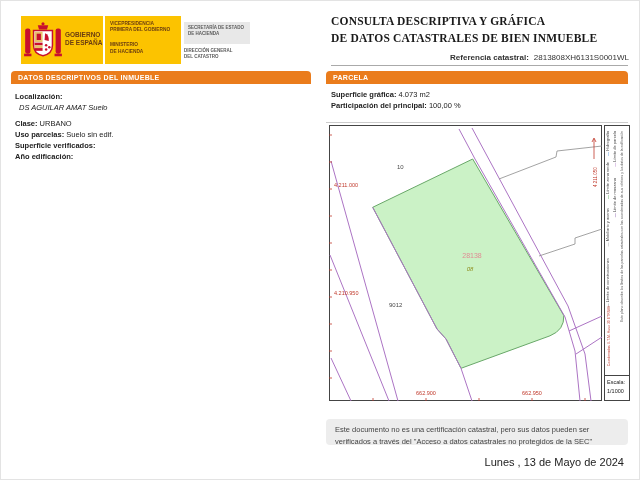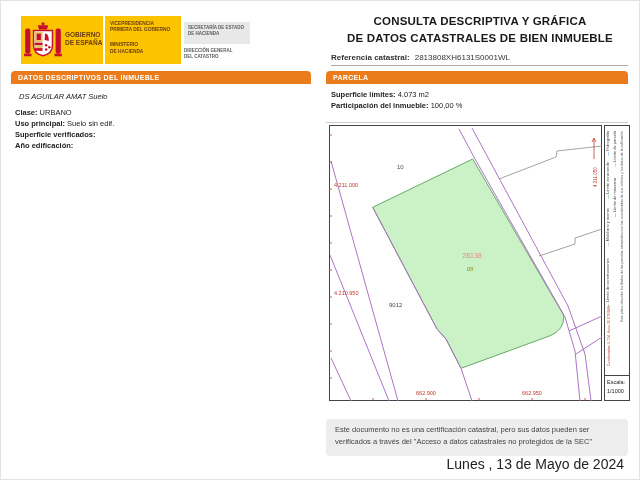--- a/index.html
+++ b/index.html
@@ -3,36 +3,36 @@
 <meta charset="utf-8">
 <style>
   html,body{margin:0;padding:0;background:#fff;}
   .page{position:relative;width:640px;height:480px;background:#fff;border:1px solid #e3e3e3;box-sizing:border-box;
         font-family:"Liberation Sans",sans-serif;color:#222;overflow:hidden;}
   .abs{position:absolute;}
   .pre{white-space:pre-line;}
   .ylw{box-sizing:border-box;}
   .brandtxt{font-weight:bold;color:#6b3e10;}
   .graytxt{font-weight:bold;color:#5a5a5a;}
-  .doctitle{font-weight:bold;font-size:11.5px;letter-spacing:.2px;text-align:center;width:298px;color:#1a1a1a;}
-  .refrow{font-size:8px;text-align:left;width:298px;color:#333;}
+  .doctitle{font-weight:bold;font-size:11.5px;letter-spacing:.2px;text-align:left;width:298px;color:#1a1a1a;font-family:Liberation Serif, serif;}
+  .refrow{font-size:8px;text-align:right;width:298px;color:#333;}
   .refrow b{margin-right:5px;}
   .obar{height:13px;line-height:13px;color:#fff;font-size:7px;font-weight:bold;padding-left:7px;
         border-radius:4px 4px 0 0;letter-spacing:.3px;box-sizing:border-box;}
   .frow{font-size:7.5px;line-height:11px;color:#222;}
   .flabel{font-weight:bold;}
   .sidebar{box-sizing:border-box;border:1px solid #444;background:#fff;}
   .vtext{position:absolute;writing-mode:vertical-rl;transform:rotate(180deg);white-space:nowrap;
          font-size:4px;color:#444;line-height:1.1;}
   .vtext .ldash{font-weight:bold;}
   .scalebox{position:absolute;left:0;right:0;bottom:0;height:22px;border-top:1px solid #444;
             font-size:5.5px;line-height:1.7;padding:2px 0 0 2px;color:#222;}
   .footbox{background:#EDEDED;border-radius:4px;font-size:7.5px;line-height:1.55;color:#444;
            padding:5px 9px;box-sizing:border-box;}
-  .datetxt{font-size:14px;color:#222;text-align:right;}
+  .datetxt{font-size:11px;color:#222;text-align:right;}
   .hsep{border-top:1px solid #aaa;height:0;}
 </style>
 </head>
 <body>
 
 <div class="page">
 
   <div class="abs ylw" style="left: 20px; top: 15px; width: 82px; height: 48px; background: rgb(252, 195, 0);">
     <svg class="abs" style="left:1px;top:3px;" width="42" height="42" viewBox="0 0 40 40">
       <rect x="3" y="9" width="5" height="24" rx="2" fill="#C8102E"></rect>
@@ -75,48 +75,49 @@
   <div class="abs doctitle" style="left:330px;top:14px;">CONSULTA DESCRIPTIVA Y GRÁFICA</div>
   <div class="abs doctitle" style="left:330px;top:31px;">DE DATOS CATASTRALES DE BIEN INMUEBLE</div>
   <div class="abs refrow" style="left:330px;top:52px;">
     <b>Referencia catastral:</b><span>2813808XH6131S0001WL</span>
   </div>
   <div class="abs hsep" style="left:330px;top:64px;width:297px;"></div>
 
   <div class="abs obar" style="left: 10px; top: 70px; width: 300px; background: rgb(234, 124, 28);">DATOS DESCRIPTIVOS DEL INMUEBLE</div>
 
   <div class="abs" style="left:14px;top:90px;width:290px;">
+    <div class="frow flabel">Localización:</div>
     <div class="frow" style="padding-left:4px;font-style:italic;">DS AGUILAR AMAT  Suelo</div>
     <div class="frow" style="margin-top:5px;">
       <span class="flabel">Clase:</span>
       <span>URBANO</span>
     </div>
     <div class="frow">
-      <span class="flabel">Uso principal:</span>
+      <span class="flabel">Uso parcelas:</span>
       <span>Suelo sin edif.</span>
     </div>
     <div class="frow">
       <span class="flabel">Superficie verificados:</span>
       <span></span>
     </div>
     <div class="frow">
       <span class="flabel">Año edificación:</span>
       <span></span>
     </div>
   </div>
 
   <div class="abs obar" style="left: 325px; top: 70px; width: 302px; background: rgb(234, 124, 28);">PARCELA</div>
 
   <div class="abs" style="left:330px;top:88px;width:292px;">
     <div class="frow">
-      <span class="flabel">Superficie límites:</span>
+      <span class="flabel">Superficie gráfica:</span>
       <span>4.073 m2</span>
     </div>
     <div class="frow">
-      <span class="flabel">Participación del inmueble:</span>
+      <span class="flabel">Participación del principal:</span>
       <span>100,00 %</span>
     </div>
   </div>
   <div class="abs hsep" style="left:325px;top:121px;width:302px;border-color:#ccc;"></div>
 
   <svg class="abs" style="left:328px;top:124px;" width="273" height="276" viewBox="0 0 273 276">
     <rect x="0.5" y="0.5" width="272" height="275" fill="#ffffff" stroke="#444" stroke-width="1"></rect>
 
     <path stroke-width="1" d="M143.7,34 L43.7,82.3 L108,204 L117,214 L132,243.3 L221,210.8 Q235.5,205 234.8,190.5 Z" style="fill: rgb(203, 242, 198); stroke: rgb(105, 168, 105);"></path>
 
@@ -164,18 +165,18 @@
     <span class="vtext" style="left:8px;top:5px;"><span class="ldash" style="color: rgb(172, 116, 196);">—</span> <span>Límite de parcela</span></span>
     <span class="vtext" style="left:8px;top:52px;"><span class="ldash" style="color: rgb(123, 79, 160);">—</span> <span>Límite de manzana</span></span>
     <span class="vtext" style="left: 3px; top: 180px; font-size: 3.5px; color: rgb(192, 57, 43);">Coordenadas U.T.M. Huso 30 ETRS89</span>
     <span class="vtext" style="left:16px;top:5px;font-size:3.5px;color:#555;">Este plano describe los límites de las parcelas catastrales con las coordenadas de sus vértices y los datos de la edificación</span>
     <div class="scalebox">
       <div>Escala:</div>
       <div>1/1000</div>
     </div>
   </div>
 
-  <div class="abs footbox" style="left:325px;top:418px;width:302px;height:37px;">
+  <div class="abs footbox" style="left:325px;top:418px;width:302px;height:26px;">
     <span>Este documento no es una certificación catastral, pero sus datos pueden ser verificados a través del "Acceso a datos catastrales no protegidos de la SEC"</span>
   </div>
   <div class="abs datetxt" style="left:325px;top:455px;width:298px;">Lunes , 13 de Mayo de 2024</div>
 
 </div>
 
 </body></html>

